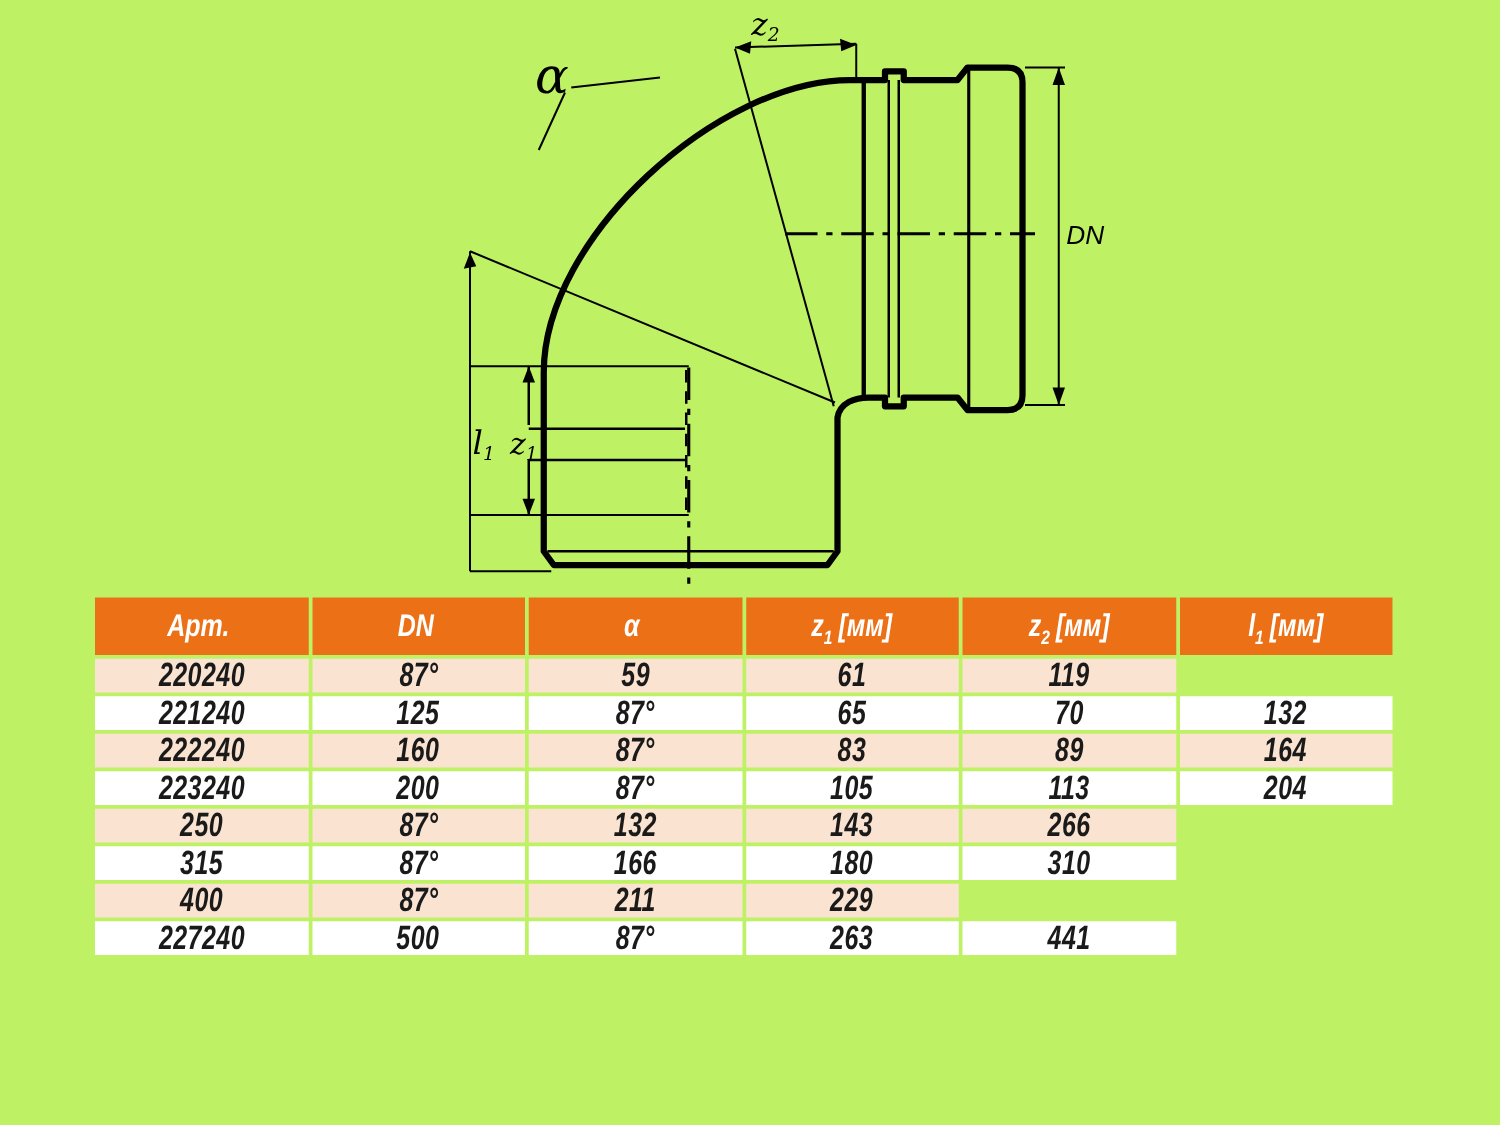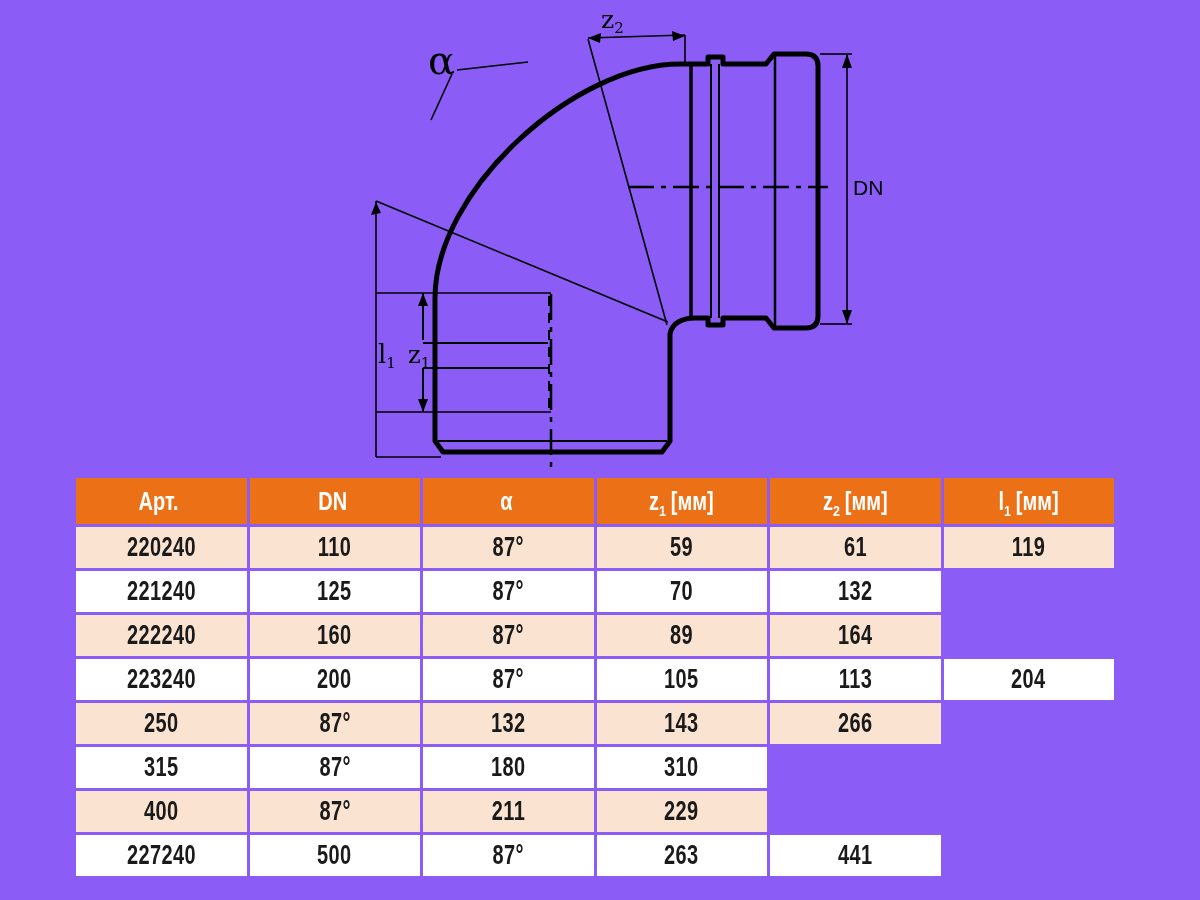--- a/index.html
+++ b/index.html
@@ -1,26 +1,26 @@
 <!DOCTYPE html>
 <html style="--header-bg: #EC7016; --header-text: #FFFFFF; --row-alt-bg: #FAE3D1; --body-text: #1A1A1A;"><head>
 <meta charset="utf-8">
 <style>
   html,body{margin:0;padding:0;background:#ffffff;width:1200px;height:900px;overflow:hidden;
             font-family:"Liberation Sans",sans-serif;}
-  .stage{position:relative;width:1200px;height:900px;background:#8b5cf6;}
+  .stage{position:relative;width:1200px;height:900px;background:#bef264;font-style:italic;}
 
   
   .drawing{position:absolute;left:0;top:0;width:1200px;height:472px;}
 
   
   .spec-table{position:absolute;left:76px;top:478px;width:1038px;}
   .trow{display:grid;grid-template-columns:repeat(6,1fr);gap:3px;margin-bottom:3px;}
   .trow.head{height:46px;}
-  .trow.body{height:41px;}
+  .trow.body{height:27px;}
   .cell{display:flex;align-items:center;justify-content:center;overflow:hidden;}
   .head .cell{background:var(--header-bg,#EC7016);color:var(--header-text,#fff);}
   .body.alt .cell{background:var(--row-alt-bg,#FAE3D1);}
   .body.plain .cell{background:#ffffff;}
   .ct{display:inline-block;transform:scaleX(0.74);white-space:nowrap;
       font-weight:bold;font-size:27px;color:var(--body-text,#1a1a1a);letter-spacing:0.5px;}
   .head .ct{font-size:25px;transform:scaleX(0.80);color:var(--header-text,#fff);letter-spacing:0;}
   .ct sub{font-size:0.62em;line-height:0;}
   .ct .unit{margin-left:6px;}
   svg text{user-select:none;}
@@ -131,23 +131,20 @@
       <div class="cell">
           <span class="ct"><span>l</span><sub>1</sub><span class="unit">[мм]</span></span>
         </div>
     </div>
 
     <div class="trow body alt">
       <div class="cell">
           <span class="ct">220240</span>
         </div>
       <div class="cell">
-          <span class="ct">110</span>
-        </div>
-      <div class="cell">
           <span class="ct">87°</span>
         </div>
       <div class="cell">
           <span class="ct">59</span>
         </div>
       <div class="cell">
           <span class="ct">61</span>
         </div>
       <div class="cell">
           <span class="ct">119</span>
@@ -158,38 +155,44 @@
       <div class="cell">
           <span class="ct">221240</span>
         </div>
       <div class="cell">
           <span class="ct">125</span>
         </div>
       <div class="cell">
           <span class="ct">87°</span>
         </div>
       <div class="cell">
+          <span class="ct">65</span>
+        </div>
+      <div class="cell">
           <span class="ct">70</span>
         </div>
       <div class="cell">
           <span class="ct">132</span>
         </div>
     </div>
 
     <div class="trow body alt">
       <div class="cell">
           <span class="ct">222240</span>
         </div>
       <div class="cell">
           <span class="ct">160</span>
         </div>
       <div class="cell">
           <span class="ct">87°</span>
         </div>
       <div class="cell">
+          <span class="ct">83</span>
+        </div>
+      <div class="cell">
           <span class="ct">89</span>
         </div>
       <div class="cell">
           <span class="ct">164</span>
         </div>
     </div>
 
     <div class="trow body plain">
       <div class="cell">
           <span class="ct">223240</span>
@@ -228,20 +231,23 @@
           <span class="ct">266</span>
         </div>
     </div>
 
     <div class="trow body plain">
       <div class="cell">
           <span class="ct">315</span>
         </div>
       <div class="cell">
           <span class="ct">87°</span>
+        </div>
+      <div class="cell">
+          <span class="ct">166</span>
         </div>
       <div class="cell">
           <span class="ct">180</span>
         </div>
       <div class="cell">
           <span class="ct">310</span>
         </div>
     </div>
 
     <div class="trow body alt">

